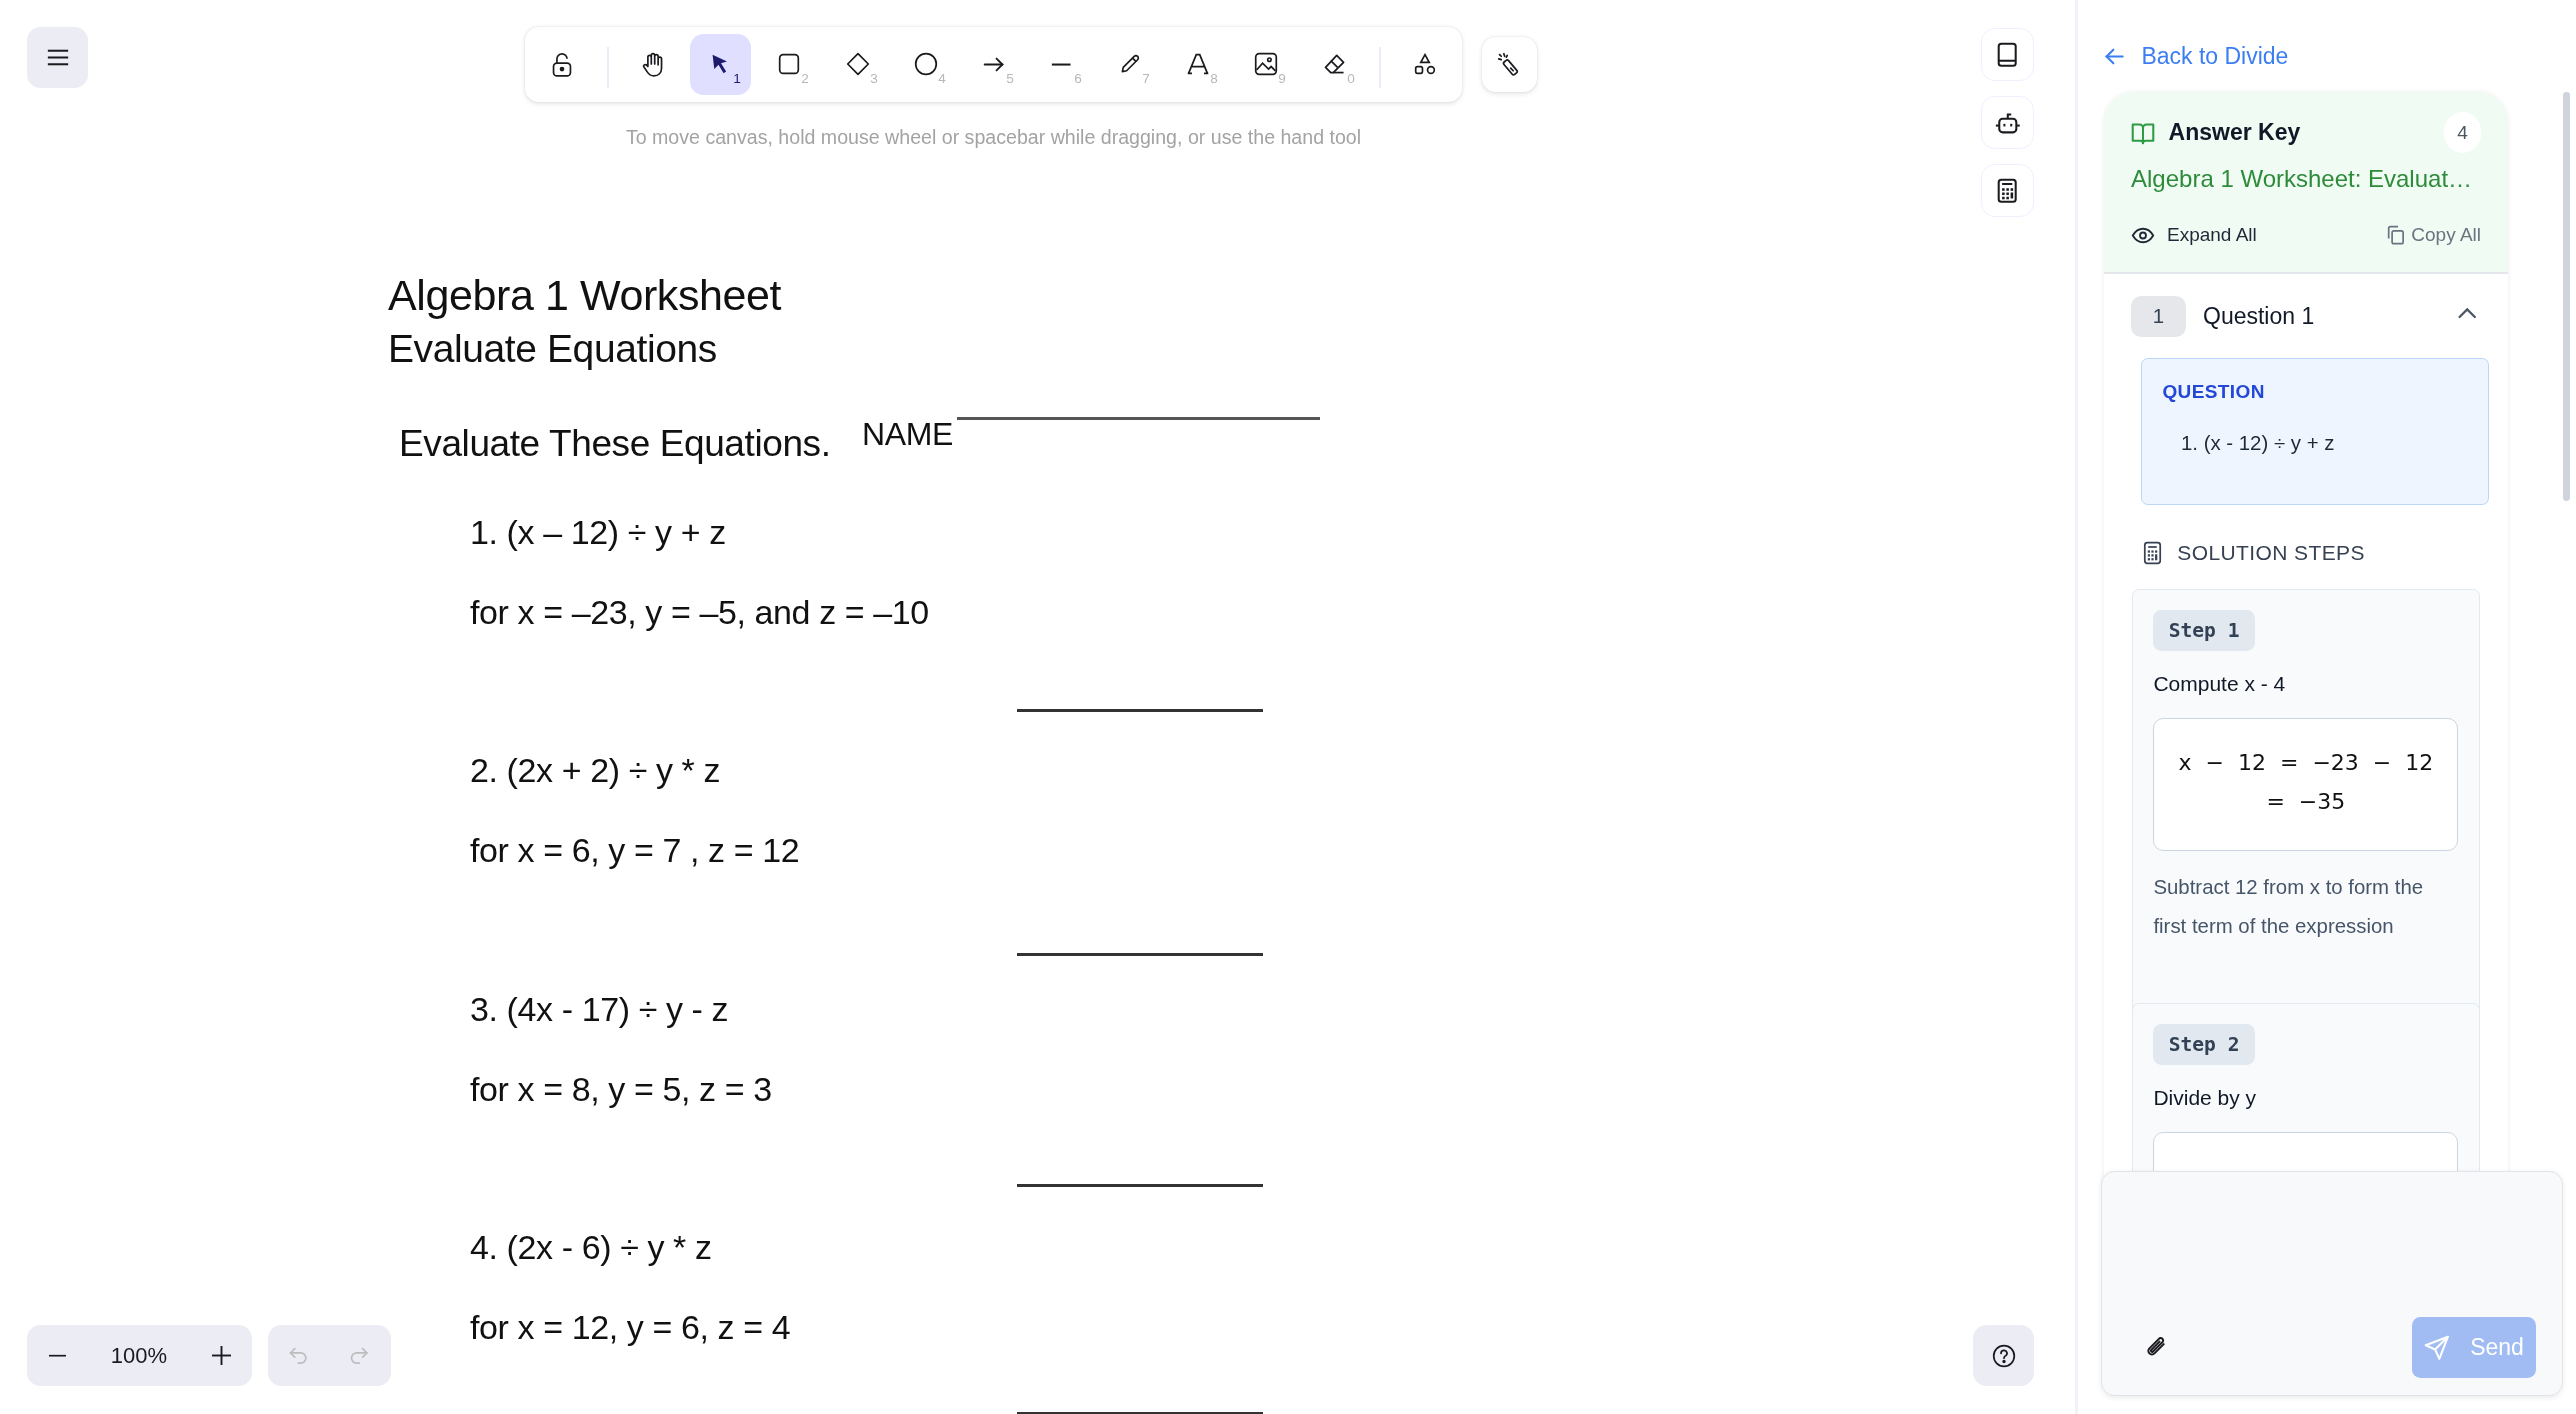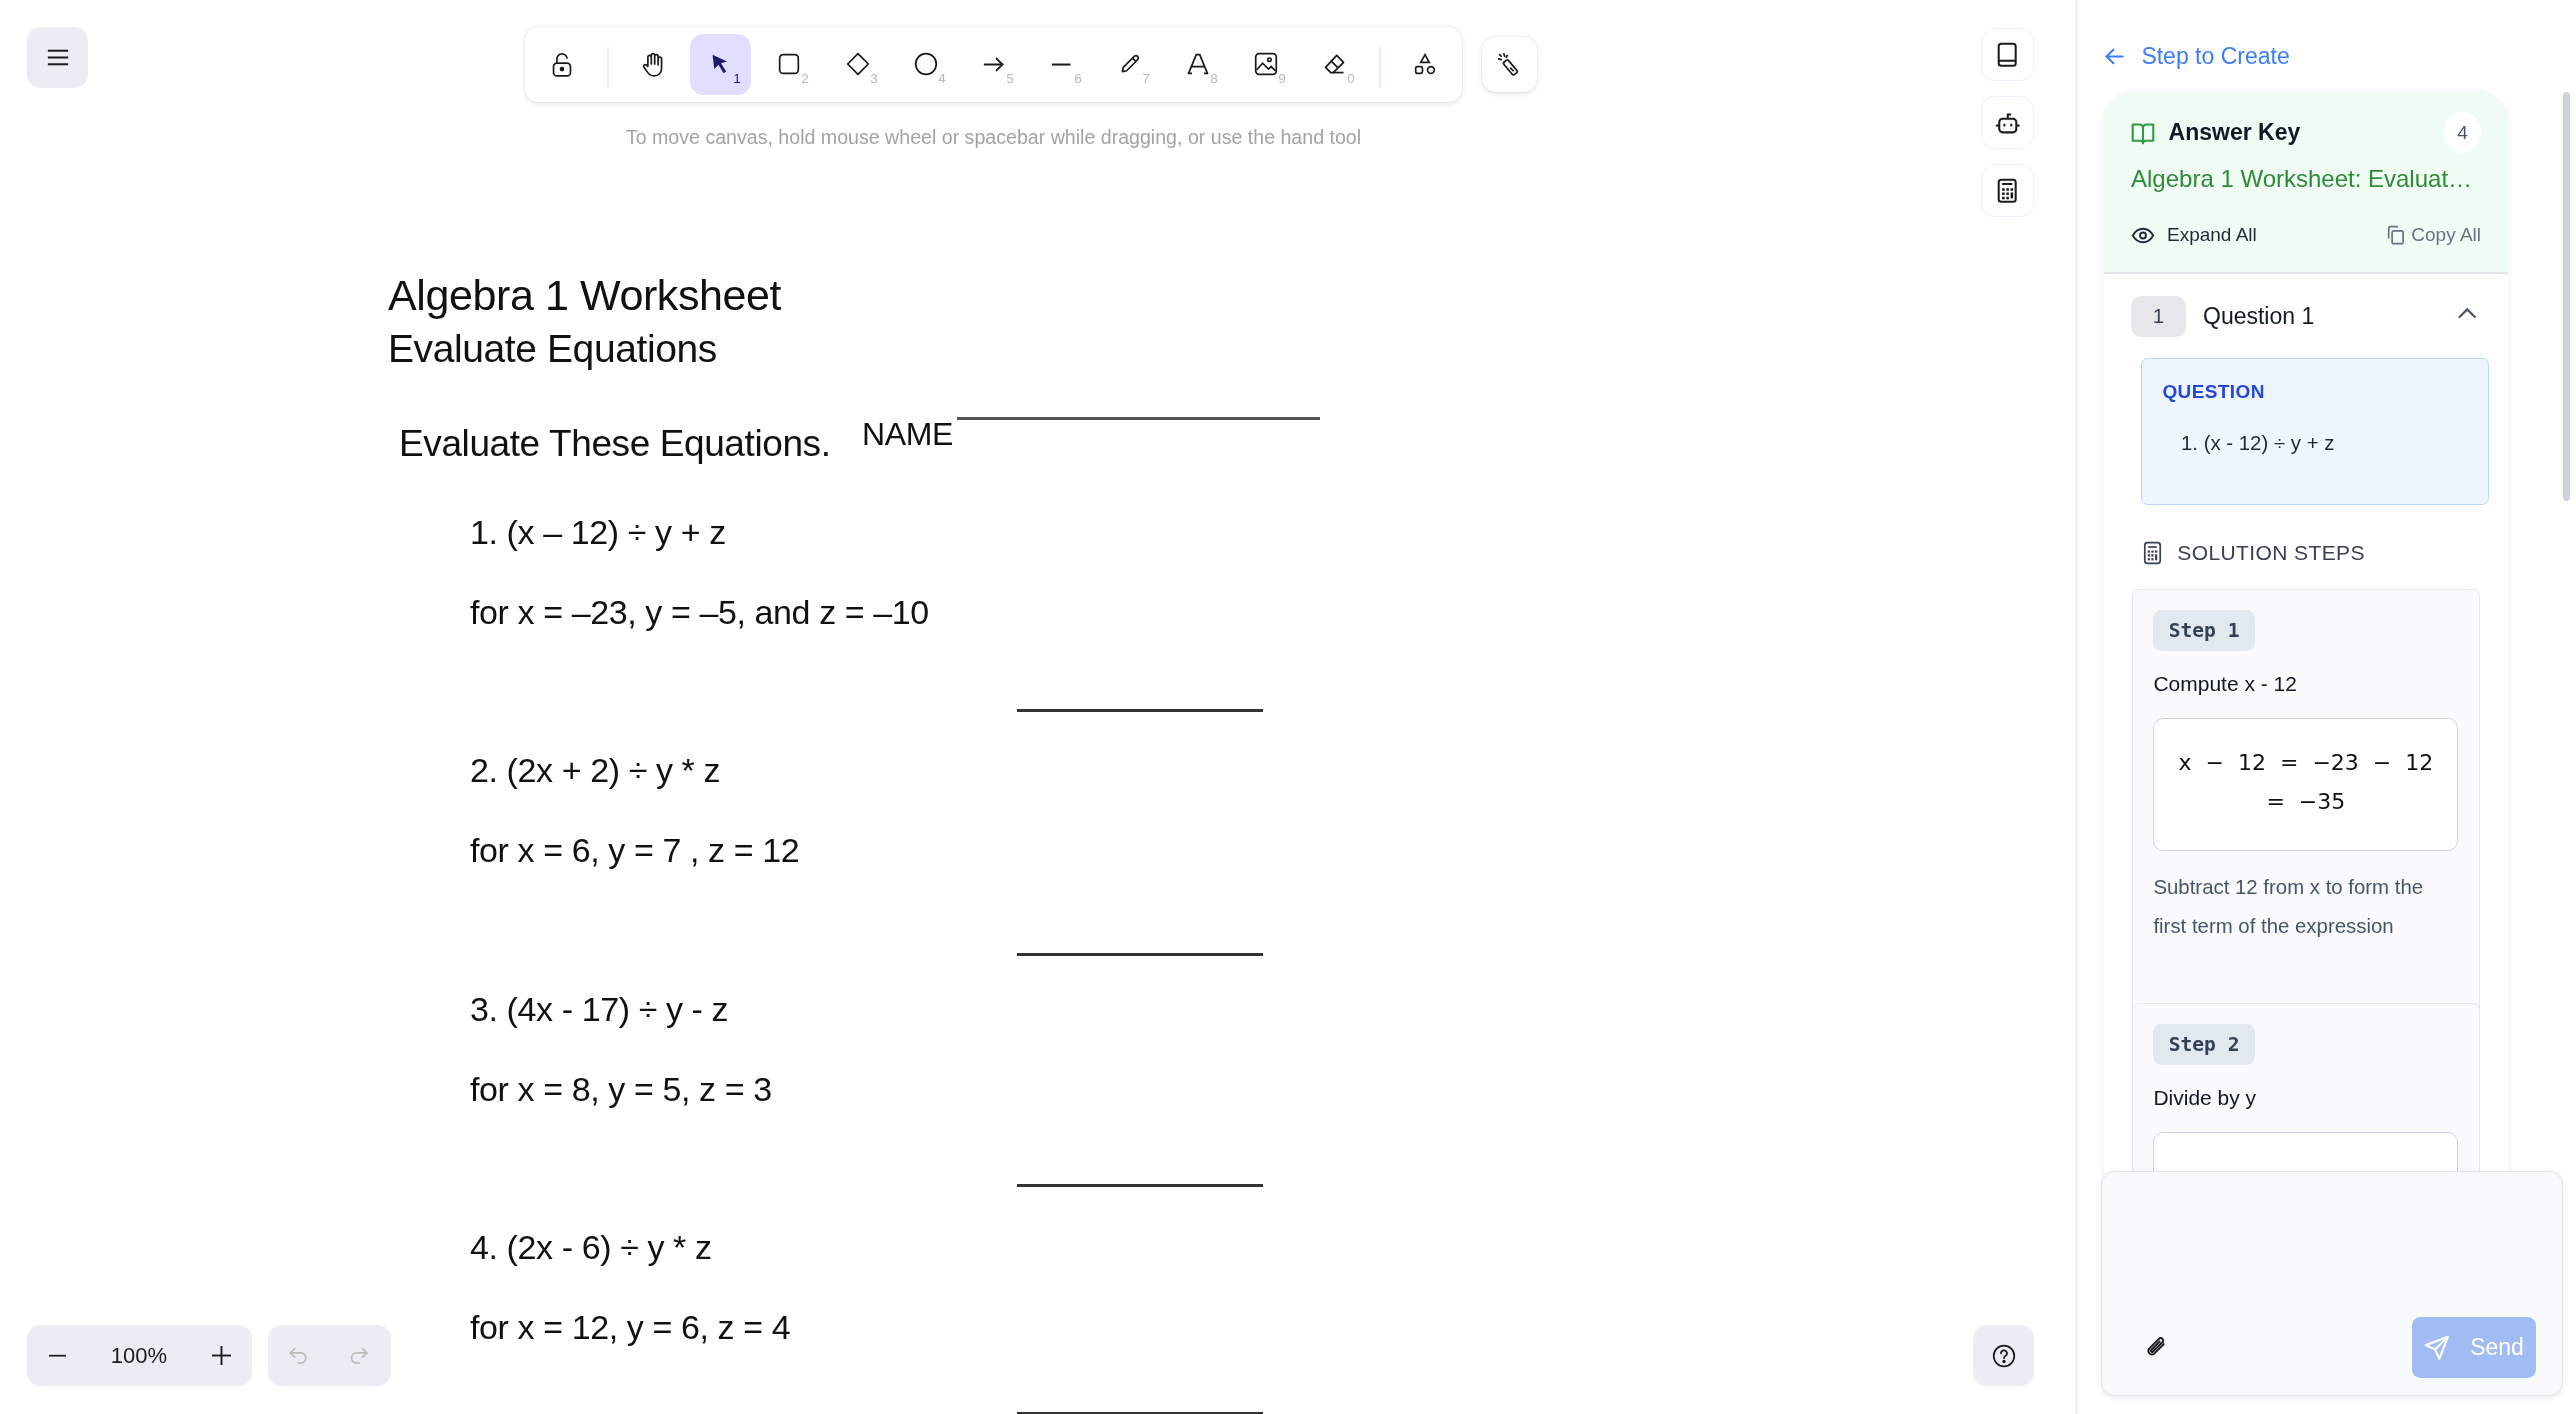--- a/index.html
+++ b/index.html
@@ -341,21 +341,21 @@
 
 <div class="abs divider"></div>
 
 <div class="abs back">
   <span>
     <svg width="20.4" height="19" viewBox="0 0 24 22" fill="none" stroke="#3b7df2" stroke-width="2.4" stroke-linecap="round">
         <line x1="22" y1="11" x2="3" y2="11"></line>
         <path d="M11 3 L3 11 L11 19"></path>
       </svg>
   </span>
-  <span>Step to Create</span>
+  <span>Back to Divide</span>
 </div>
 
 <div class="abs card">
   <div class="card-head">
     <div class="ak-row">
       <span>
         <svg width="24" height="24" viewBox="0 0 28 28" fill="none" stroke="#2e9a44" stroke-width="2.4" stroke-linejoin="round">
             <path d="M2 4 H10 a4 4 0 0 1 4 4 V26 a3 3 0 0 0 -3 -3 H2 Z"></path>
             <path d="M26 4 H18 a4 4 0 0 0 -4 4 V26 a3 3 0 0 1 3 -3 H26 Z"></path>
           </svg>
@@ -416,21 +416,21 @@
             <rect x="5.5" y="20" width="2.6" height="2.6"></rect>
             <rect x="9.7" y="20" width="2.6" height="2.6"></rect>
           </g>
         </svg>
     </span>
     <span>SOLUTION STEPS</span>
   </div>
 
   <div class="step" style="top:497px; height:445px">
     <div class="step-badge">Step 1</div>
-    <div class="step-title">Compute x - 12</div>
+    <div class="step-title">Compute x - 4</div>
     <div class="math-box">
       <div class="math-line" style="top:31px">x  −  12  =  −23  −  12</div>
       <div class="math-line" style="top:70px">=  −35</div>
     </div>
     <div class="step-desc">Subtract 12 from x to form the first term of the expression</div>
   </div>
 
   <div class="step" style="top:911px; height:341px">
     <div class="step-badge">Step 2</div>
     <div class="step-title">Divide by y</div>

